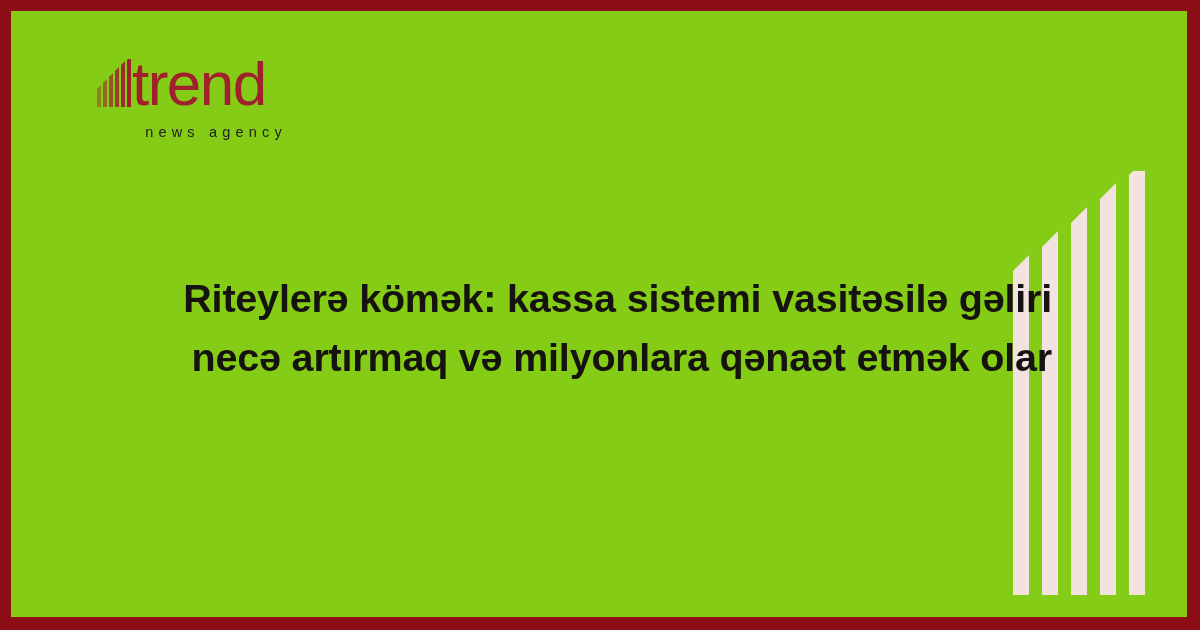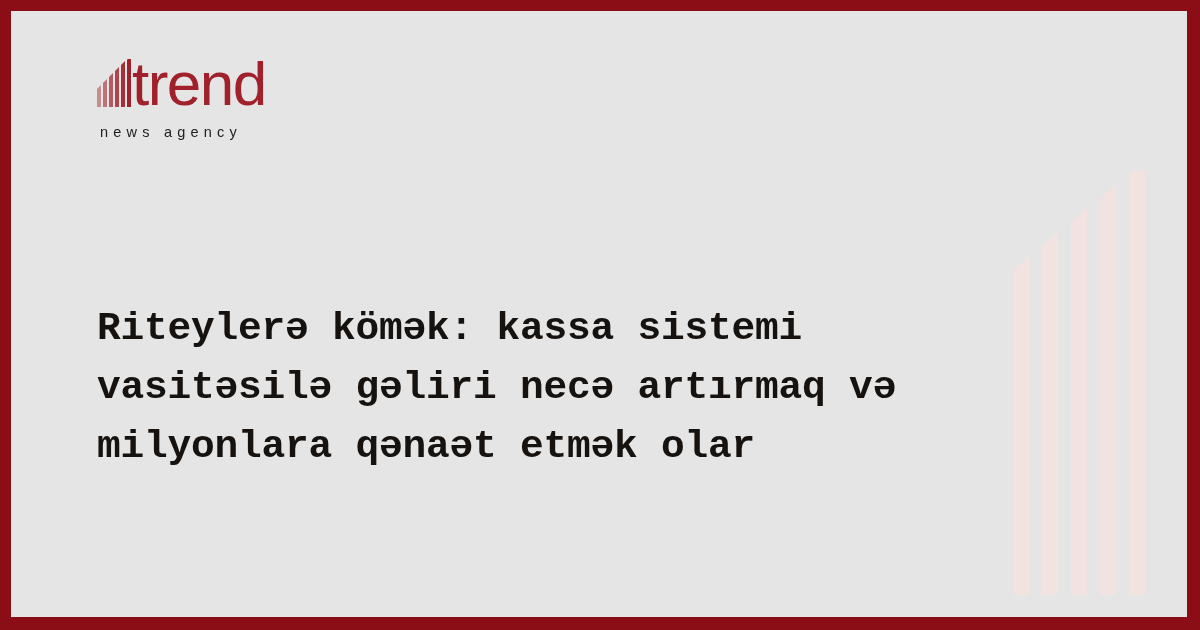--- a/index.html
+++ b/index.html
@@ -24,22 +24,23 @@
     background: #8B0E17;       
     overflow: hidden;
   }
 
   .card-inner {
     position: absolute;
     left: 11px;
     top: 11px;
     right: 13px;
     bottom: 13px;
-    background: #e5e5e5;       
+    background: #84cc16;       
     overflow: hidden;
+    text-align: right;
   }
 
   
   .deco-bars {
     position: absolute;
     right: 22px;
     bottom: 22px;
     width: 152px;
     height: 424px;
     pointer-events: none;
@@ -88,27 +89,26 @@
     color: #23201E;
     white-space: nowrap;
   }
 
   
   .headline {
     position: absolute;
     left: 86px;
     top: 258px;
     width: 955px;
-    font-family: Liberation Mono, monospace;
+    font-family: Liberation Sans, sans-serif;
     font-size: 39.5px;
     line-height: 59px;
     font-weight: 700;
     letter-spacing: -0.2px;
     color: #16120F;
-    margin-top: 30px;
   }
 </style>
 </head>
 <body>
 
 <div class="card">
   <div class="card-inner">
 
     <div class="deco-bars">
       <svg viewBox="0 0 152 424" preserveAspectRatio="none" aria-hidden="true">

